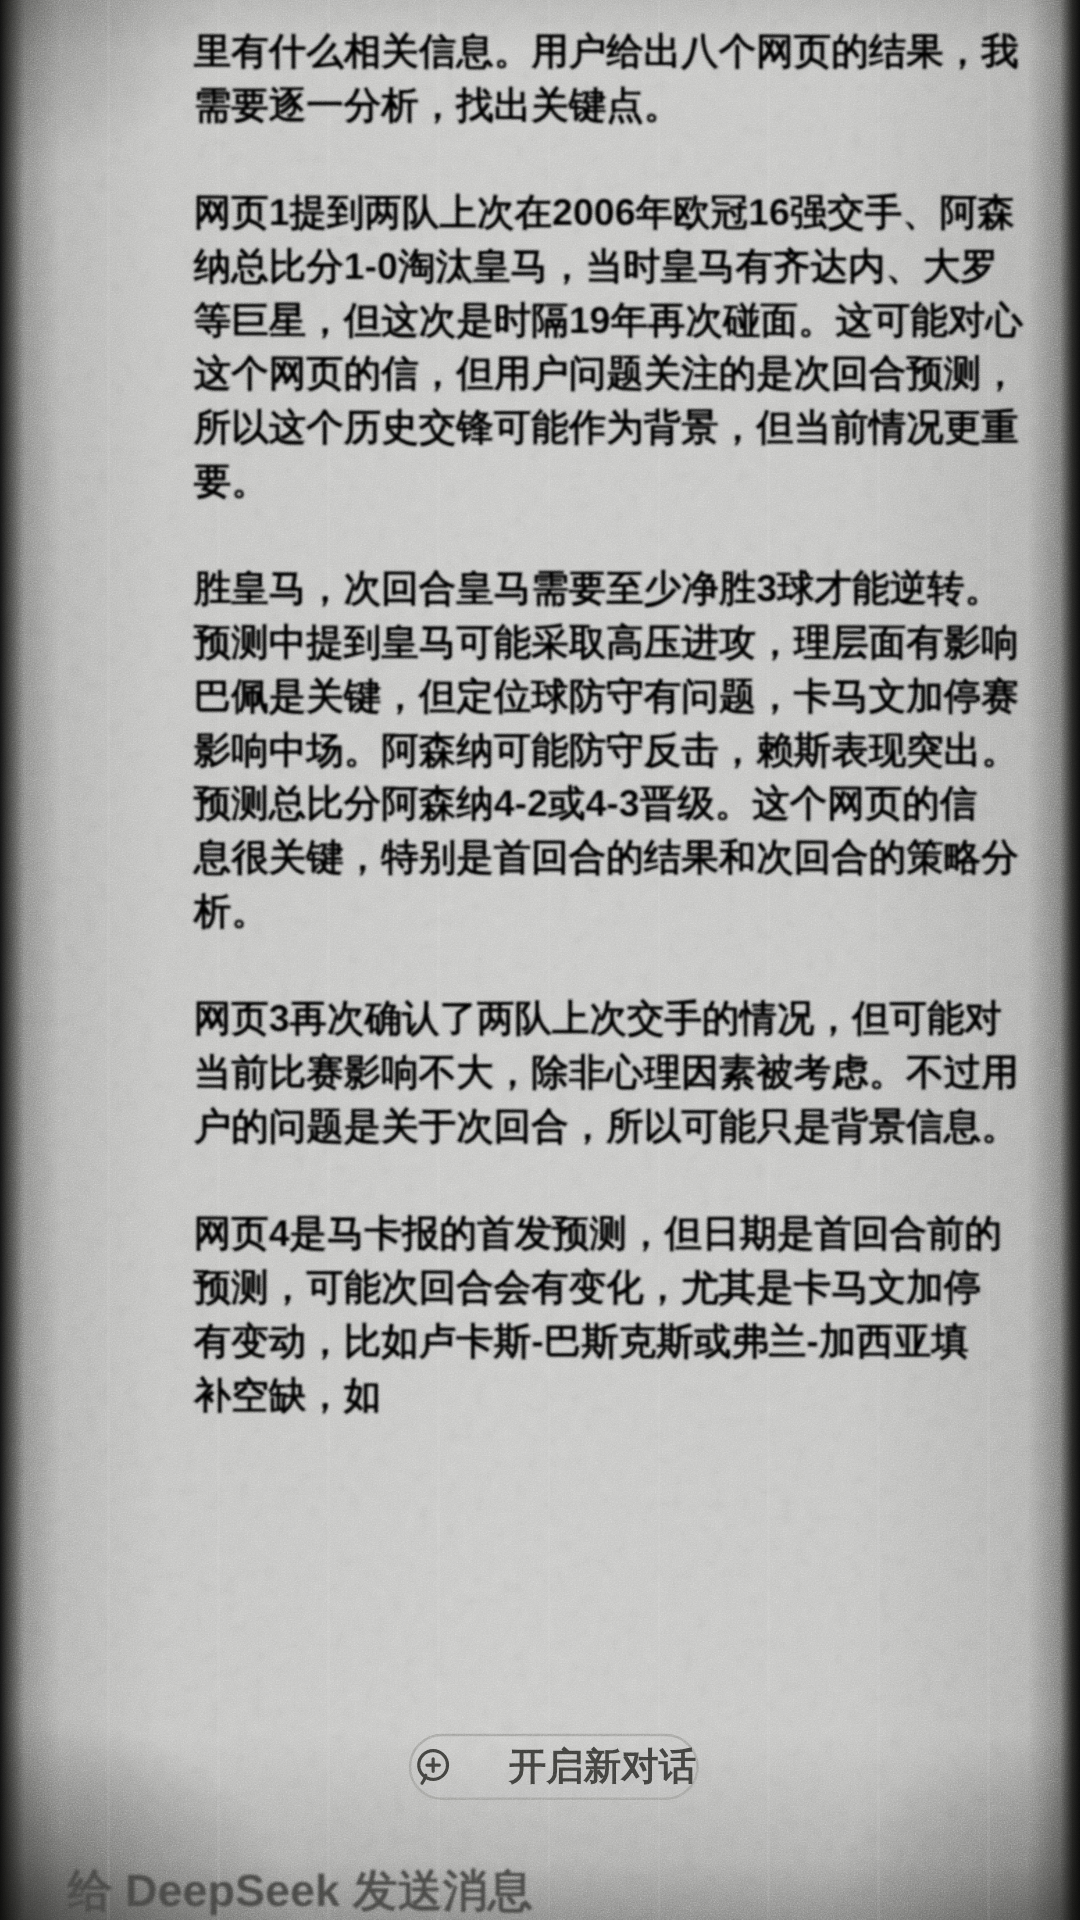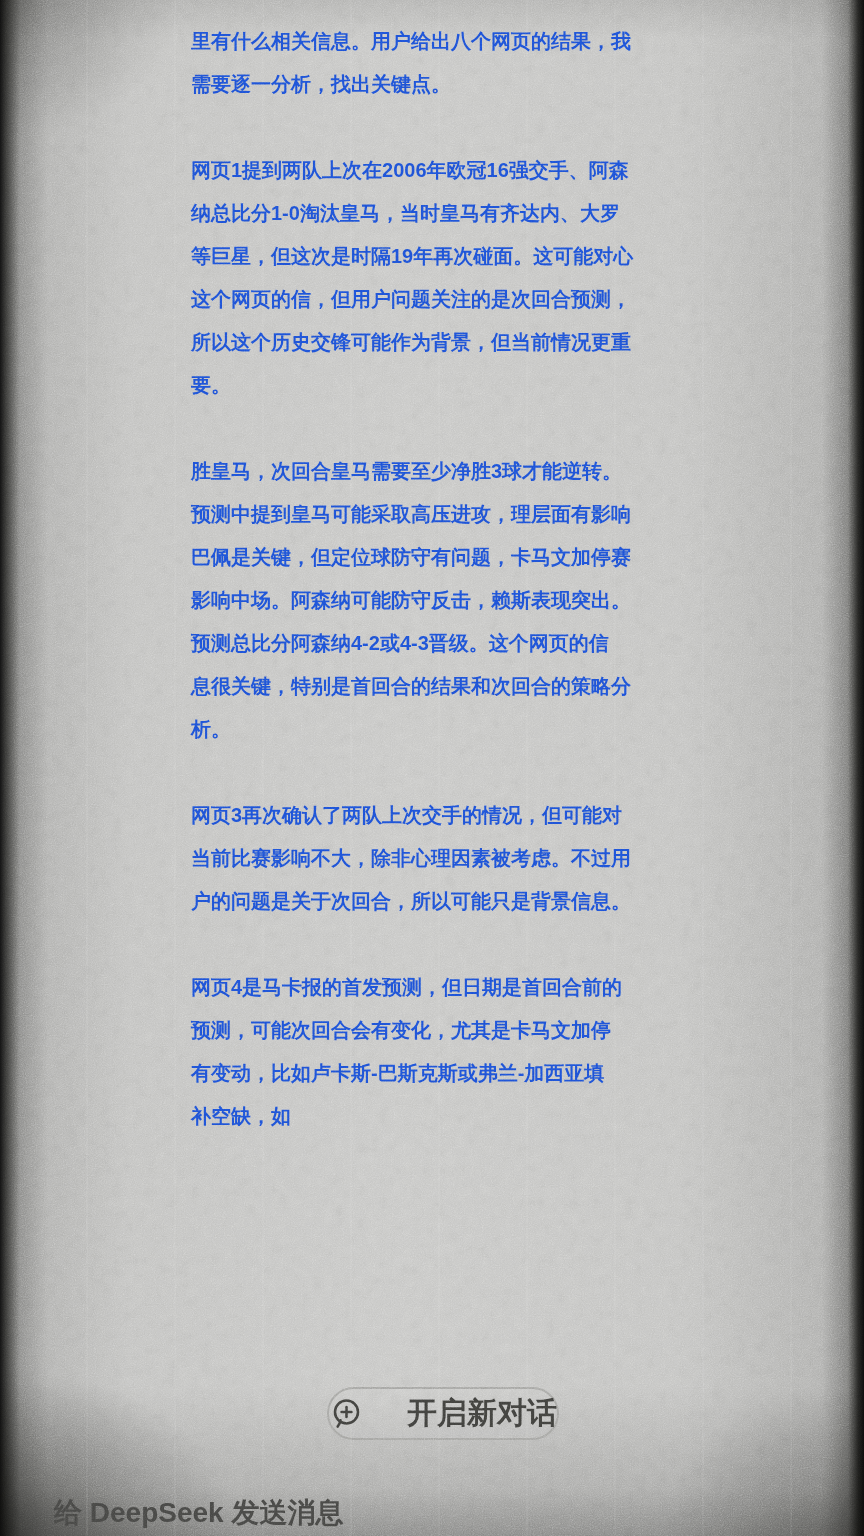--- a/index.html
+++ b/index.html
@@ -31,25 +31,24 @@
   .streaks {
     position: absolute; inset: 0; z-index: 1; pointer-events: none;
     background: repeating-linear-gradient(90deg,
       rgba(255,255,255,0) 0px, rgba(255,255,255,0) 86px,
       rgba(255,255,255,0.07) 86px, rgba(255,255,255,0.07) 88px);
     opacity: .8;
   }
   
   .thinking {
     position: absolute; left: 155px; top: 20px; width: 672px; z-index: 2;
-    font-size: 20px; line-height: 43px; font-weight: 600;
-    color: #1d4ed8;
+    font-size: 30px; line-height: 43px; font-weight: 600;
+    color: #000000;
     letter-spacing: 0px;
     filter: blur(0.7px);
-    margin-left: 36px;
   }
   .para { margin: 0 0 43px 0; }
   .para:last-child { margin-bottom: 0; }
   .tline { height: 43px; white-space: nowrap; overflow: visible; }
   
   .new-chat {
     position: absolute; left: 327px; top: 1387px; width: 232px; height: 53px; z-index: 2;
     display: flex; align-items: center; justify-content: space-between; gap: 11px;
     border: 2px solid #a6a6a3; border-radius: 28px;
     background: rgba(255,255,255,0.06);
@@ -59,21 +58,21 @@
   }
   .new-chat svg { display: block; }
   
   .composer {
     position: absolute; left: 0; top: 1484px; width: 864px; height: 52px; z-index: 2;
   }
   .composer input {
     position: absolute; left: 52px; top: 6px; width: 720px; height: 46px;
     background: transparent; border: none; outline: none;
     font-family: "Liberation Sans", sans-serif;
-    font-size: 28px; font-weight: 600; color: #454543;
+    font-size: 36px; font-weight: 600; color: #454543;
     filter: blur(0.7px);
   }
   .composer input::placeholder { color: #454543; opacity: 1; }
   
   .noise-fine, .noise-coarse {
     position: absolute; inset: 0; width: 100%; height: 100%;
     z-index: 10; pointer-events: none;
   }
   .noise-fine { mix-blend-mode: overlay; opacity: .55; }
   .noise-coarse { mix-blend-mode: multiply; opacity: .12; }

